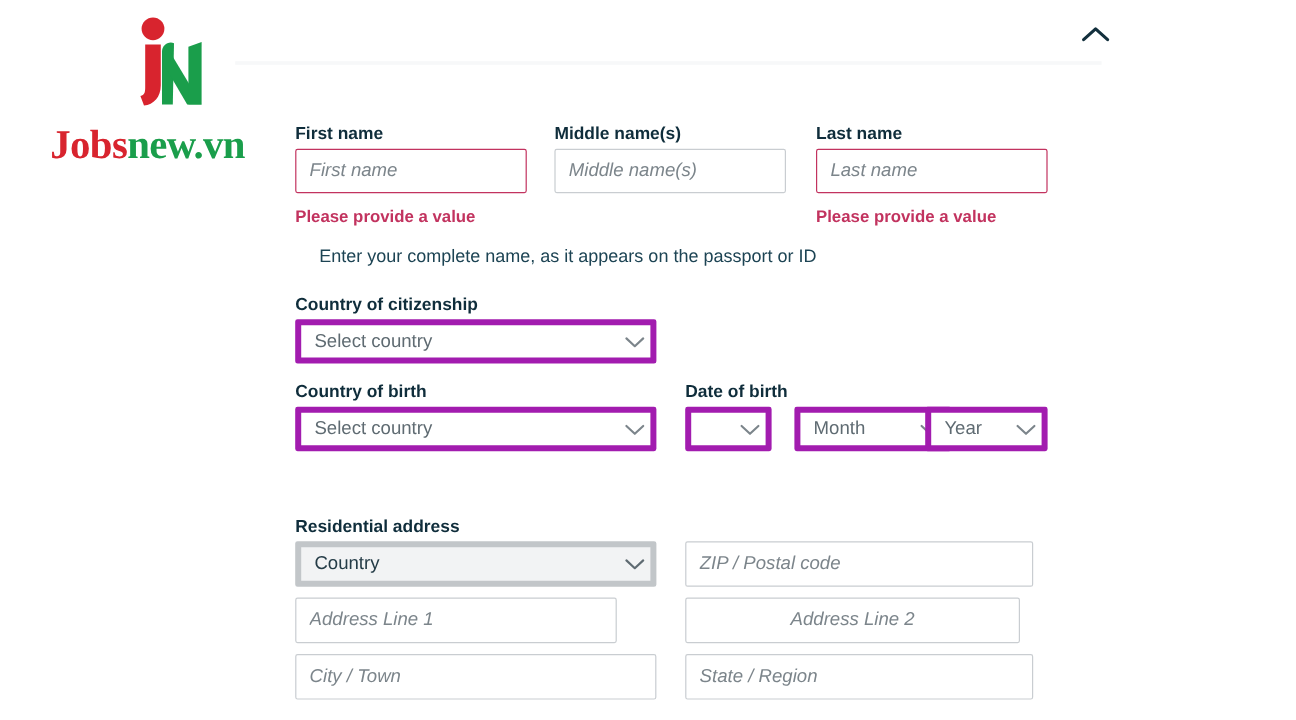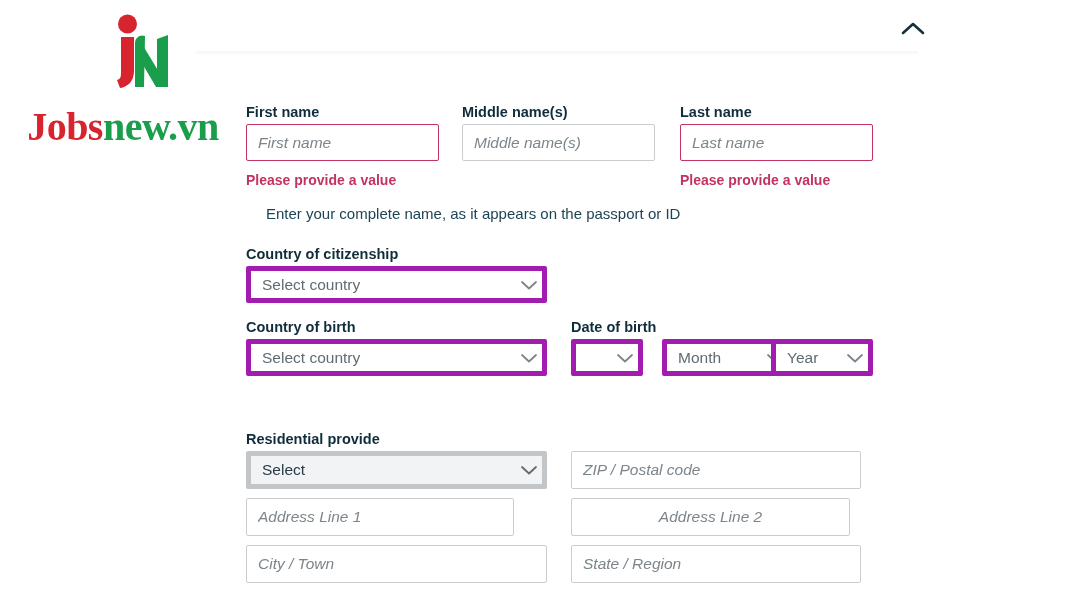--- a/index.html
+++ b/index.html
@@ -32,21 +32,21 @@
     height: 78px;
   }
   .brand-word {
     position: absolute;
     left: 0;
     top: 103px;
     width: 246px;
     text-align: center;
     font-family: "Liberation Serif", serif;
     font-weight: bold;
-    font-size: 40px;
+    font-size: 34px;
     letter-spacing: -0.5px;
     white-space: nowrap;
   }
   .brand-word .jobs { color: #d8242e; }
   .brand-word .newvn { color: #1a9e4b; }
 
   
   .panel-header {
     position: absolute;
     left: 196px;
@@ -251,24 +251,24 @@
 </div>
 <div class="sel" style="left:771px; top:339px; width:102px; height:37px;">
   <span class="sel-value">Year</span>
   <span class="caret">
     <svg width="18" height="12" viewBox="0 0 18 12" aria-hidden="true">
         <path d="M2 3 L9 9.5 L16 3" fill="none" stroke="#7c858b" stroke-width="1.8" stroke-linecap="round" stroke-linejoin="round"></path>
       </svg>
   </span>
 </div>
 
-<div class="field-label" style="left:246px; top:431px;">Residential provide</div>
+<div class="field-label" style="left:246px; top:431px;">Residential address</div>
 
 <div class="sel filled" style="left:246px; top:451px; width:301px; height:38px;">
-  <span class="sel-value">Select</span>
+  <span class="sel-value">Country</span>
   <span class="caret">
     <svg width="18" height="12" viewBox="0 0 18 12" aria-hidden="true">
         <path d="M2 3 L9 9.5 L16 3" fill="none" stroke="#5f6b72" stroke-width="1.8" stroke-linecap="round" stroke-linejoin="round"></path>
       </svg>
   </span>
 </div>
 
 <input class="tf" style="left: 571px; top: 451px; width: 290px; height: 38px;" placeholder="ZIP / Postal code">
 
 <input class="tf" style="left: 246px; top: 498px; width: 268px; height: 38px;" placeholder="Address Line 1">

